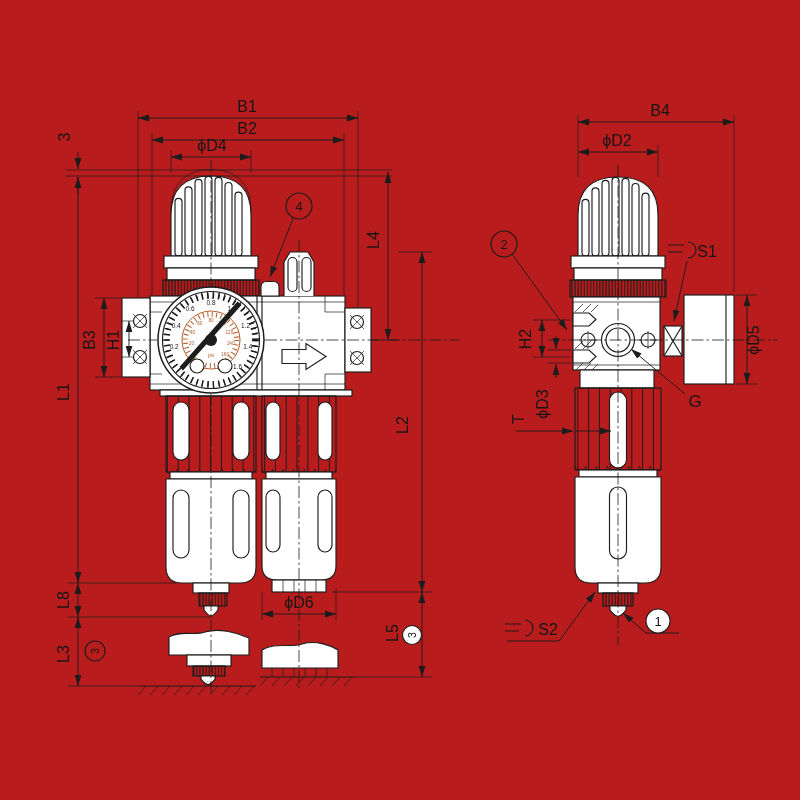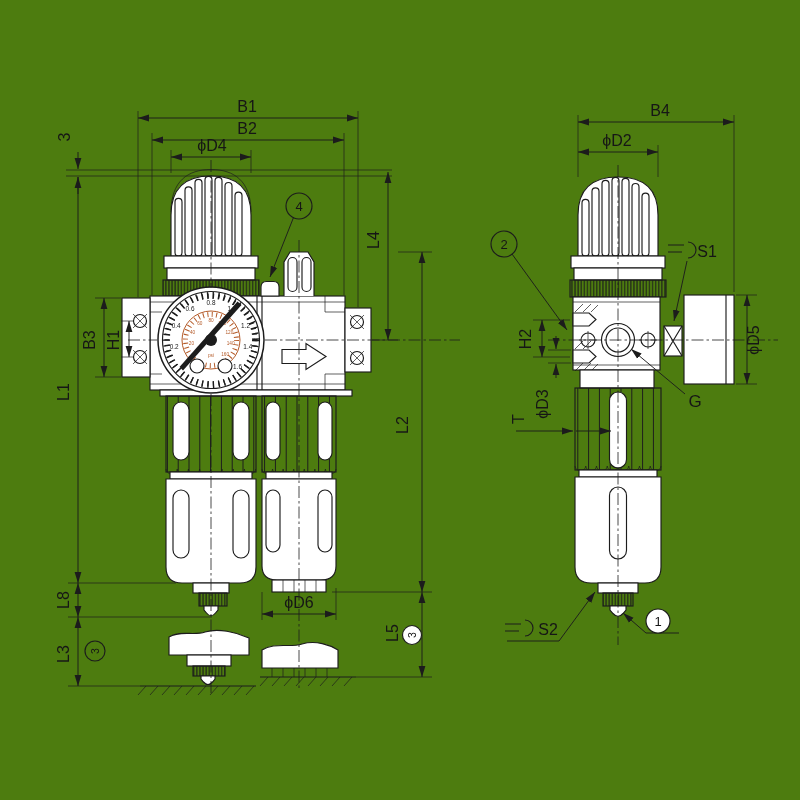--- a/index.html
+++ b/index.html
@@ -1,16 +1,16 @@
 <!DOCTYPE html>
 <html><head>
 <meta charset="utf-8">
 <style>
   html,body{margin:0;padding:0;background:#ffffff;}
-  .stage{width:800px;height:800px;background:#4d7c0f;position:relative;overflow:hidden;}
+  .stage{width:800px;height:800px;background:#b91c1c;position:relative;overflow:hidden;}
   svg{display:block;}
   .ln   {stroke:#1c1c1c;stroke-width:1.15;fill:none;}
   .lnw  {stroke:#1c1c1c;stroke-width:1.15;fill:#ffffff;}
   .lnw2 {stroke:#1c1c1c;stroke-width:1.5;fill:#ffffff;}
   .thin {stroke:#1c1c1c;stroke-width:0.7;fill:none;}
   .dimln{stroke:#1c1c1c;stroke-width:0.95;fill:none;}
   .cl   {stroke:#1c1c1c;stroke-width:0.8;fill:none;stroke-dasharray:12 3 2.5 3;}
   .fillb{fill:#1c1c1c;stroke:none;}
   .krect{fill:url(#knurl);stroke:#1c1c1c;stroke-width:1.15;}
   .rrect{fill:url(#ribs);stroke:#1c1c1c;stroke-width:1.15;}

